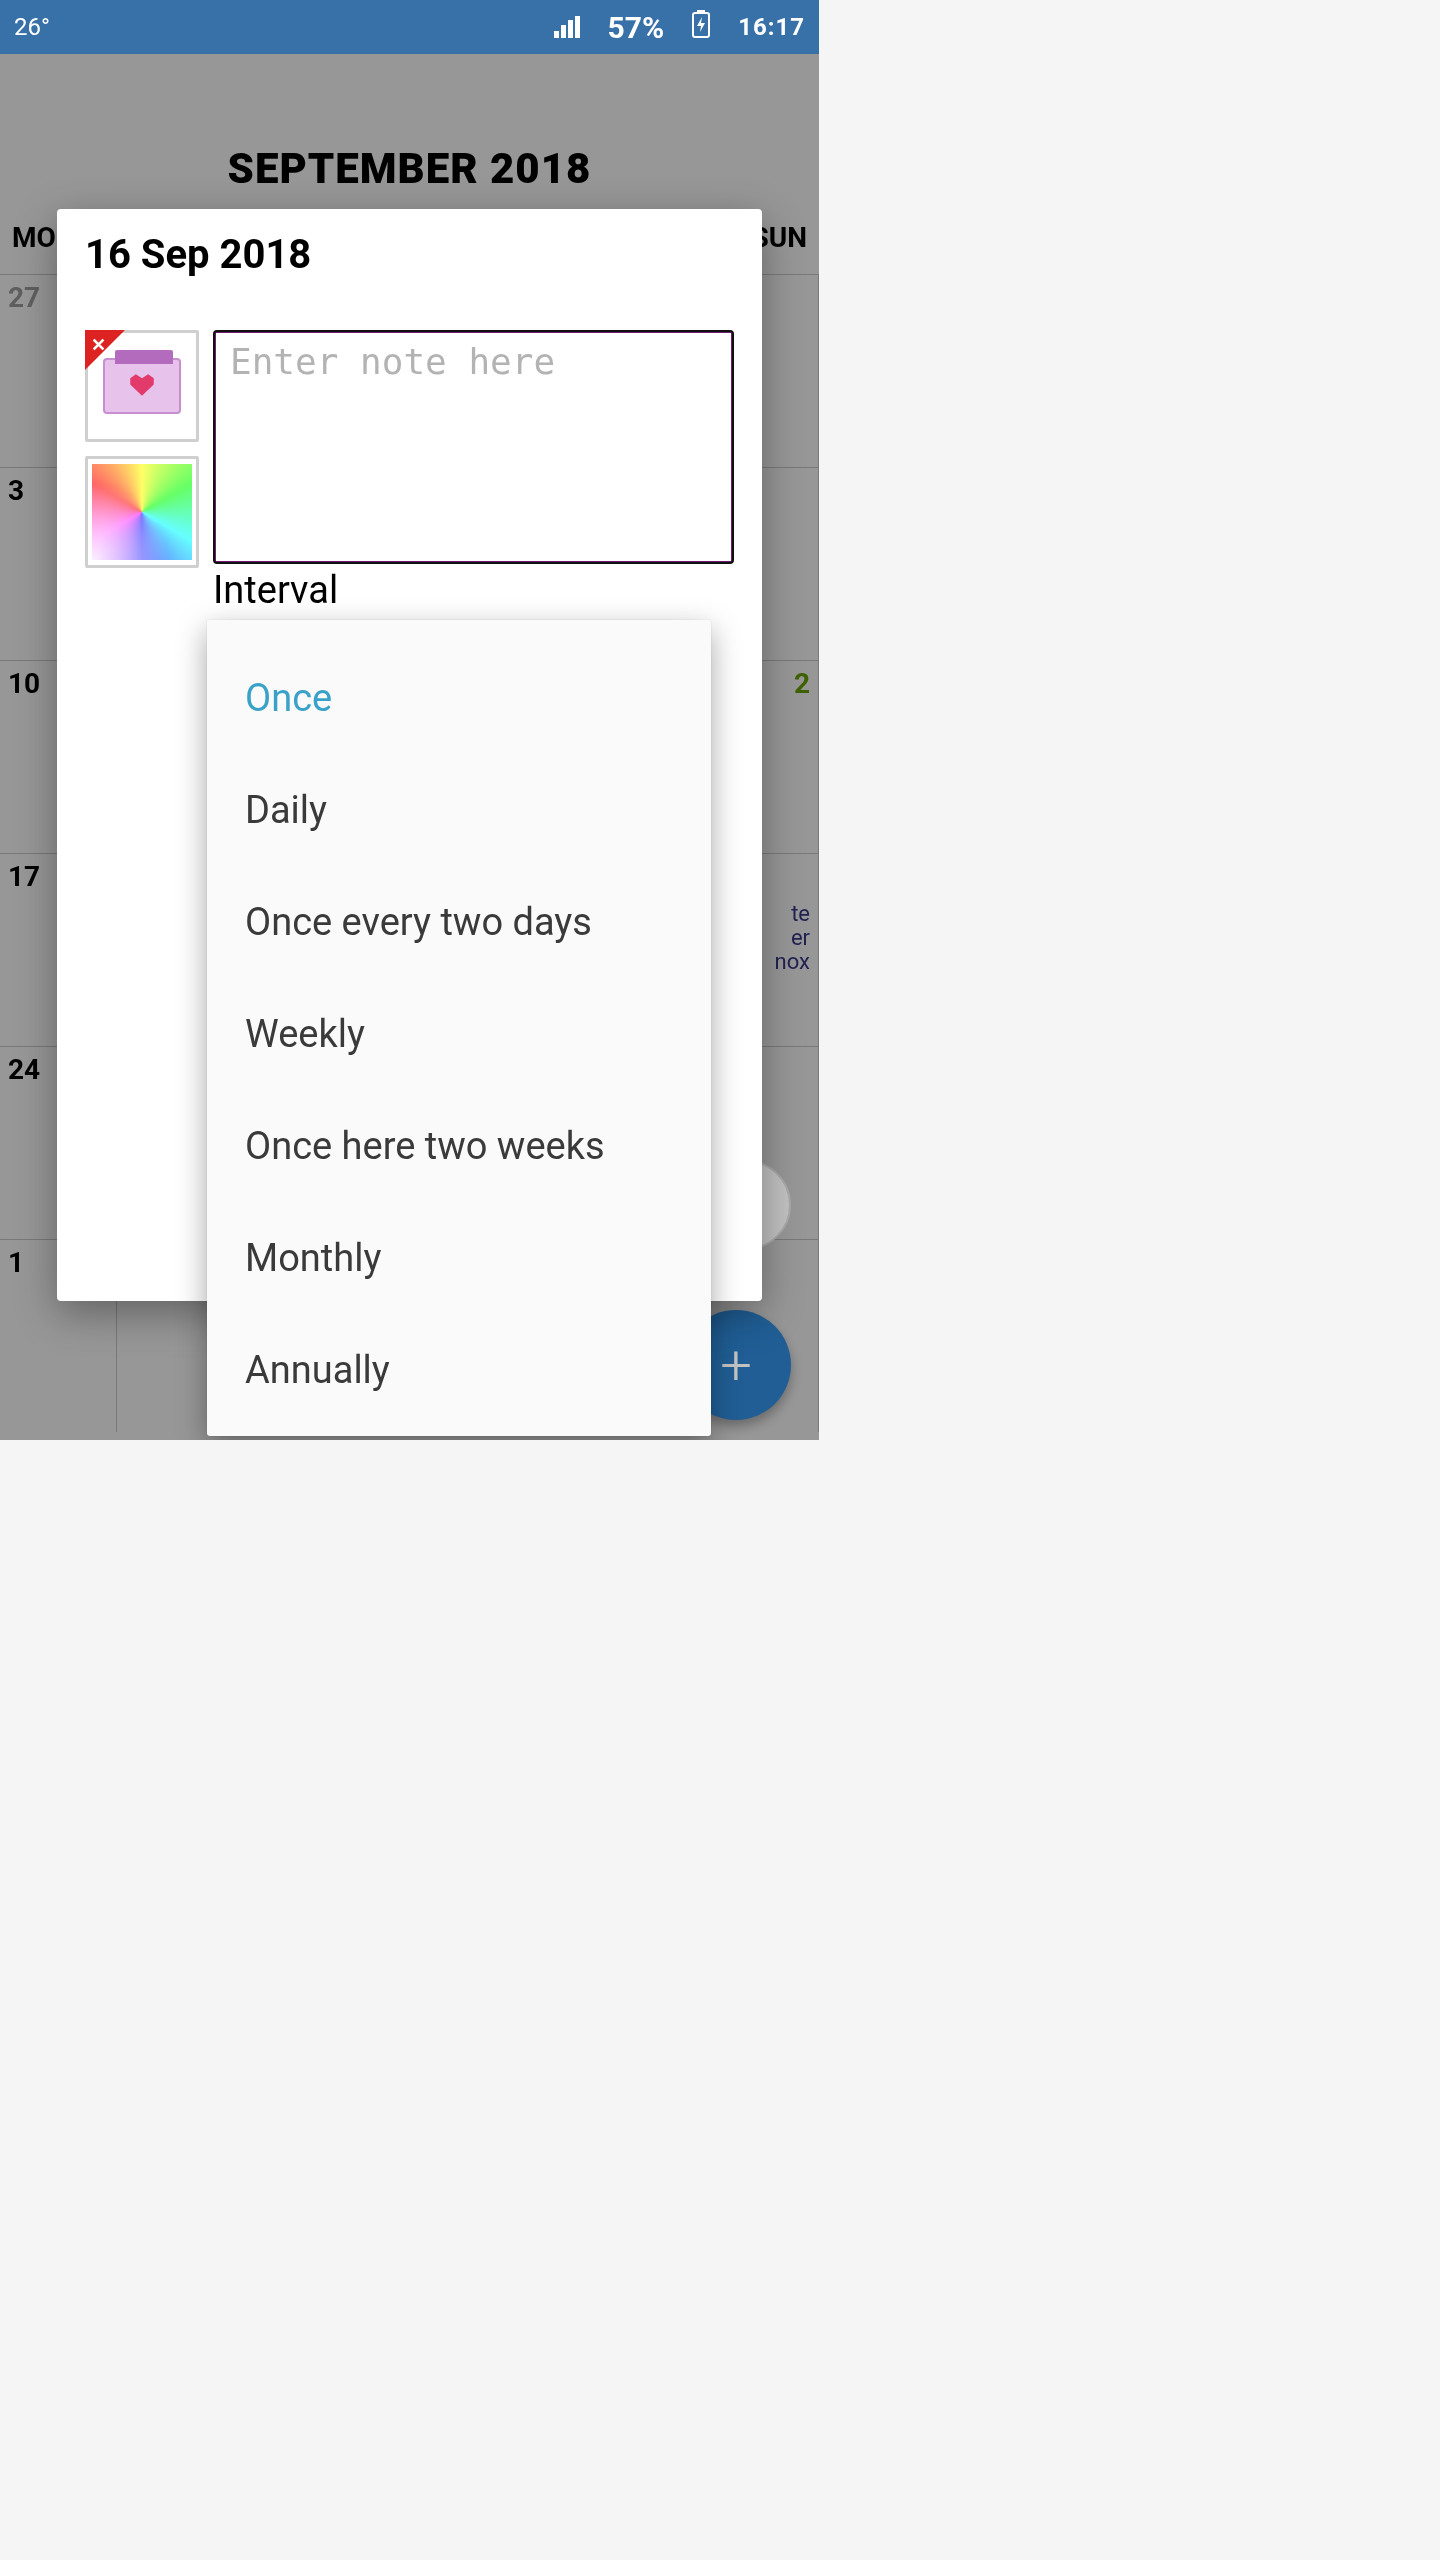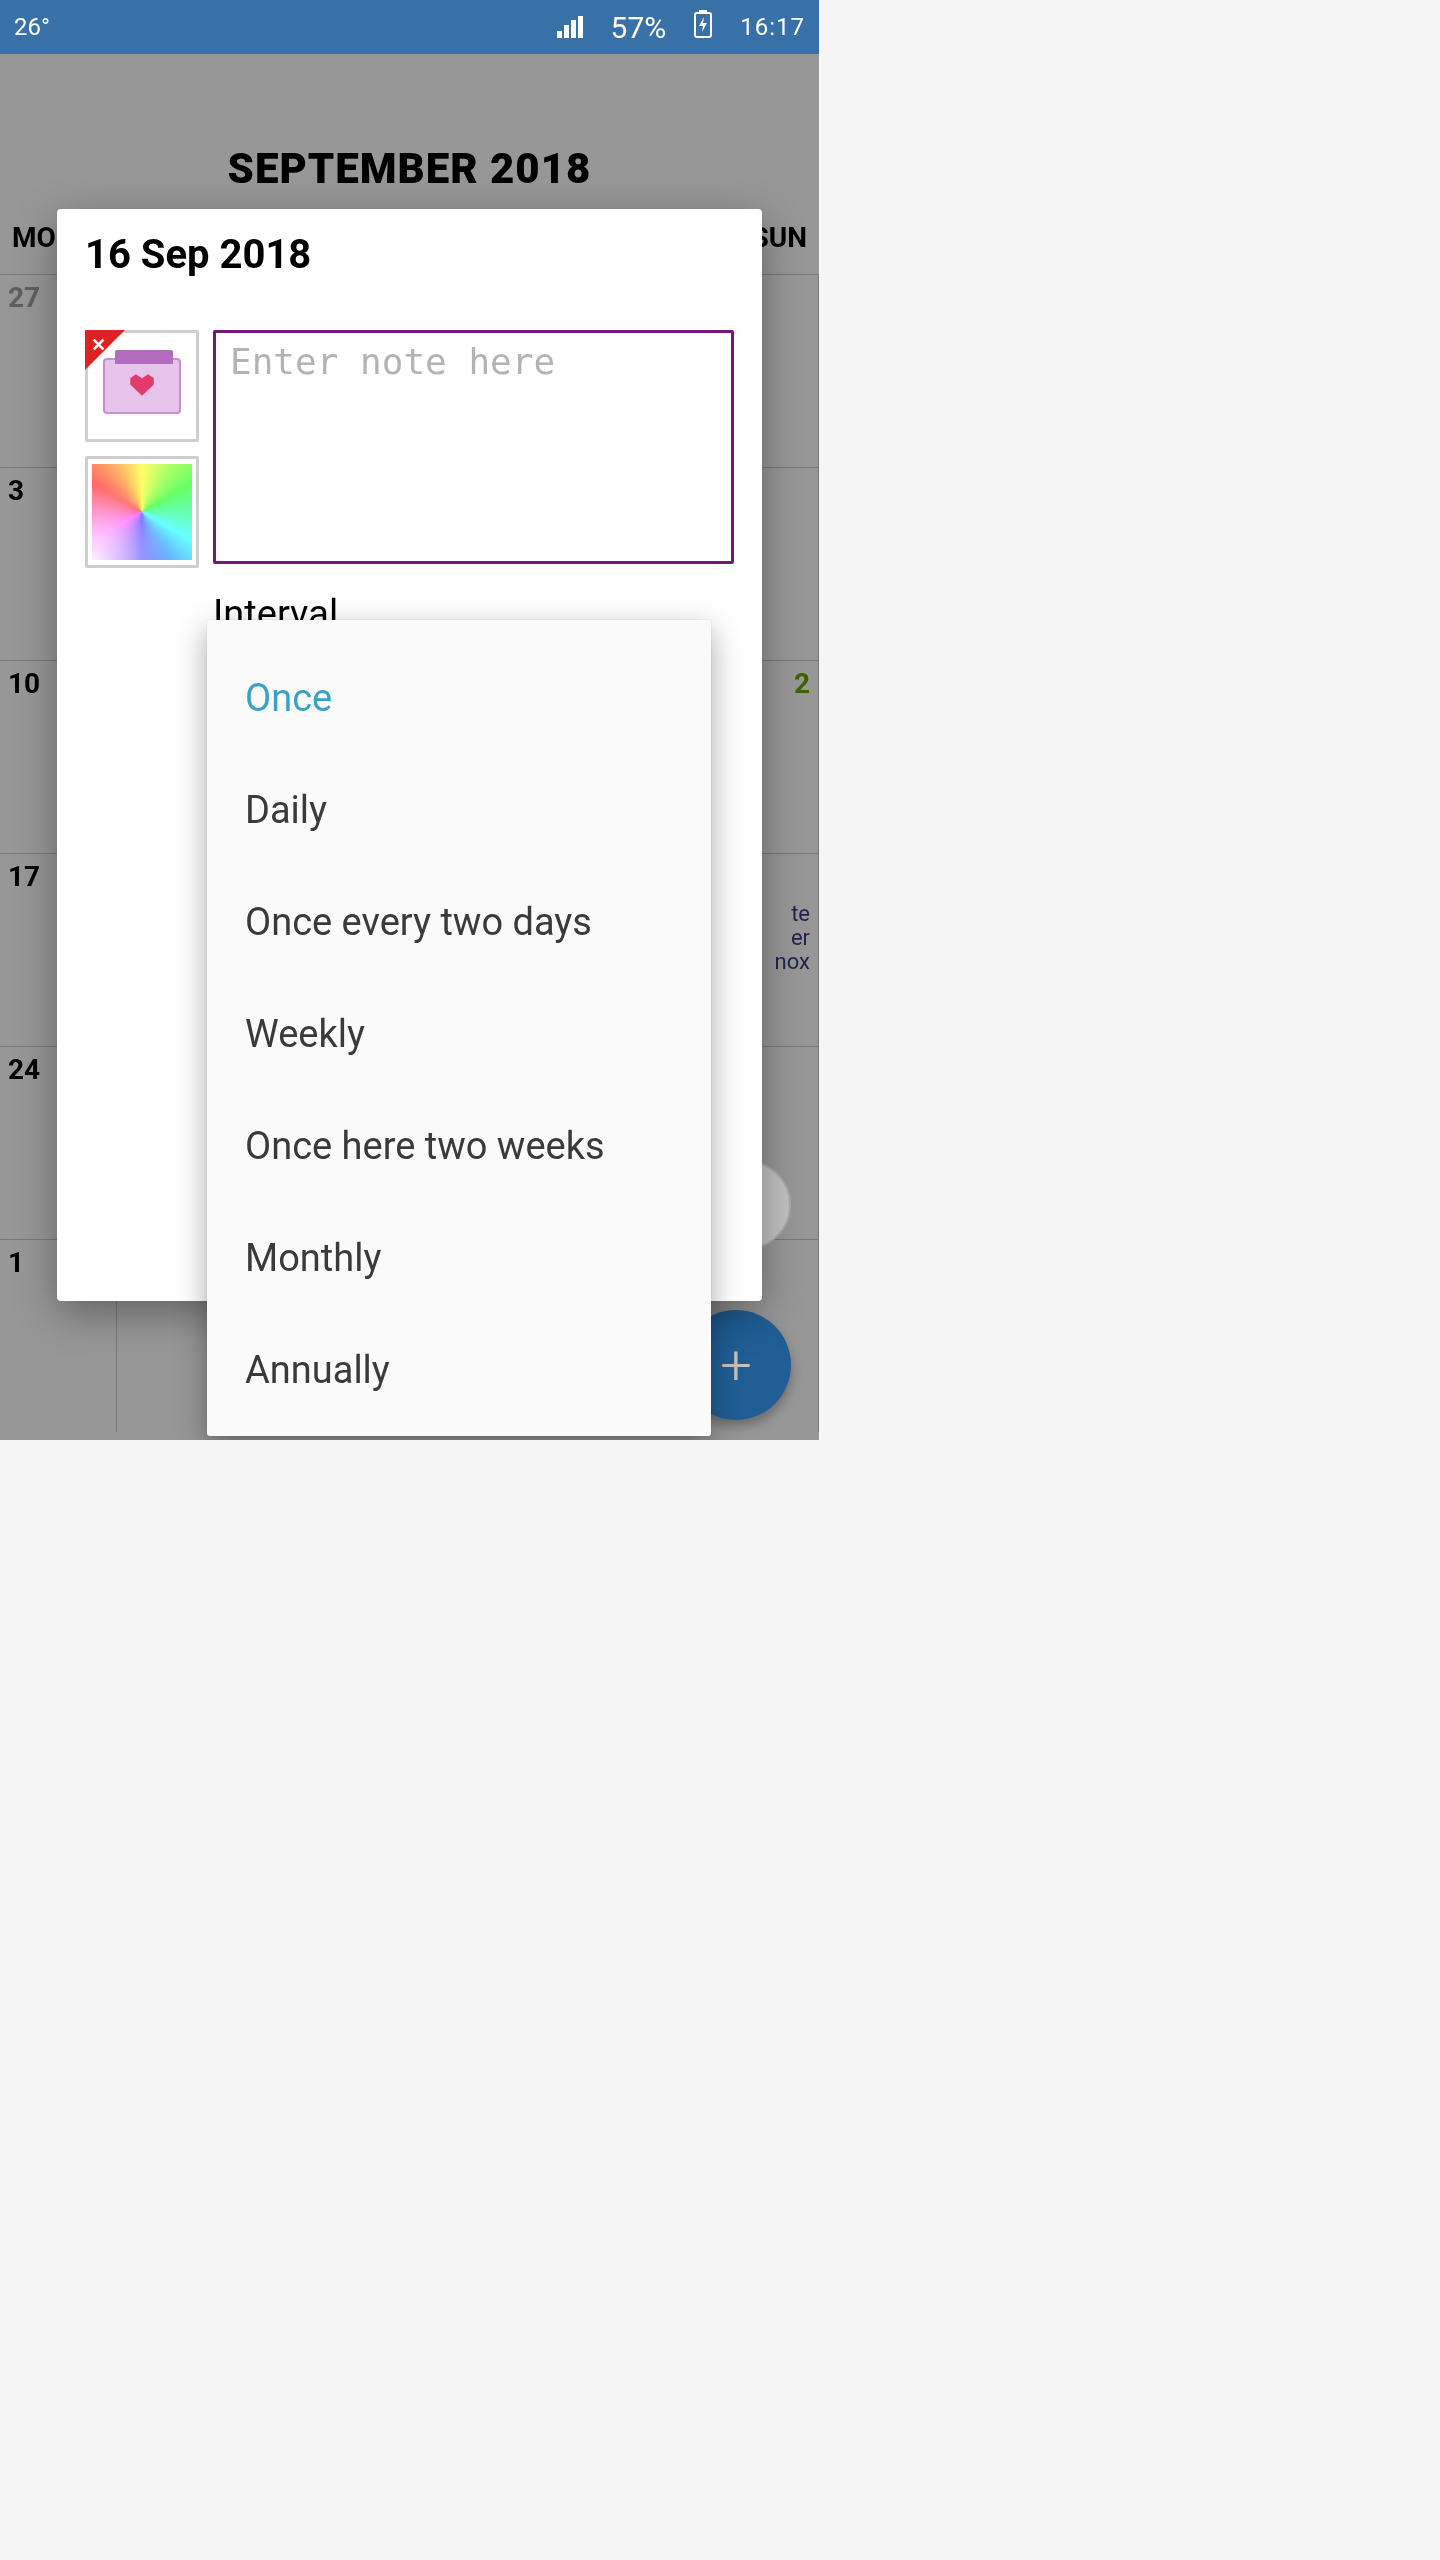--- a/index.html
+++ b/index.html
@@ -10,21 +10,21 @@
   .status-bar {
     height: 54px;
     background: #3771a7;
     color: #fff;
     display: flex;
     align-items: center;
     justify-content: space-between;
     padding: 0 14px;
   }
   .status-left { font-size: 24px; font-weight: 400; }
-  .status-right { display: flex; align-items: center; gap: 28px; font-size: 30px; font-weight: 400; }
+  .status-right { display: flex; align-items: center; gap: 28px; font-size: 30px; font-weight: 700; }
   .status-right .time { font-size: 24px; letter-spacing: 1px; }
 
   
   .calendar-bg {
     position: absolute; inset: 54px 0 0 0;
     background: #fff;
     filter: brightness(0.78);
     pointer-events: none;
   }
   .cal-title { text-align: center; font-size: 42px; font-weight: 900; letter-spacing: 1px; color: #000; margin-top: 90px; }
@@ -102,21 +102,21 @@
   }
   .note-input {
     width: 525px; height: 234px;
     border: 3px solid #701a75; border-radius: 2px;
     padding: 8px 14px; font-size: 36px; color: #111; background: #fff;
     resize: none;
   }
   .note-input::placeholder { color: #b3b3b3; }
   .note-input.cursor-start { caret-color: #34a6cf; }
 
-  .interval-label { margin-left: 128px; margin-top: 24px; font-size: 38px; color: #000; }
+  .interval-label { margin-left: 128px; font-size: 38px; color: #000; }
 
   
   .dropdown {
     position: absolute;
     left: 207px; top: 620px;
     width: 504px; height: 816px;
     background: #fafafa;
     border-radius: 3px;
     box-shadow: 0 10px 30px rgba(0,0,0,.35), 0 0 0 1px rgba(0,0,0,.03);
     padding: 22px 0;

